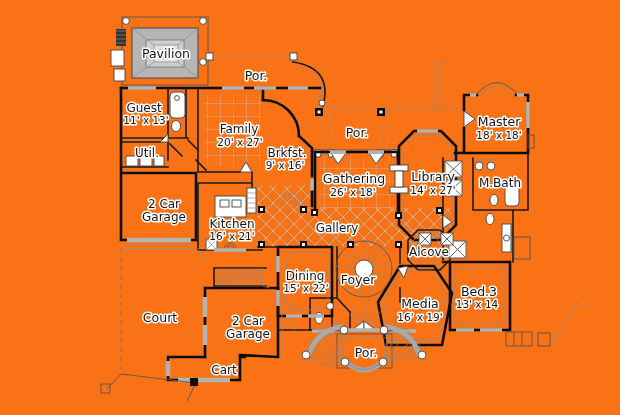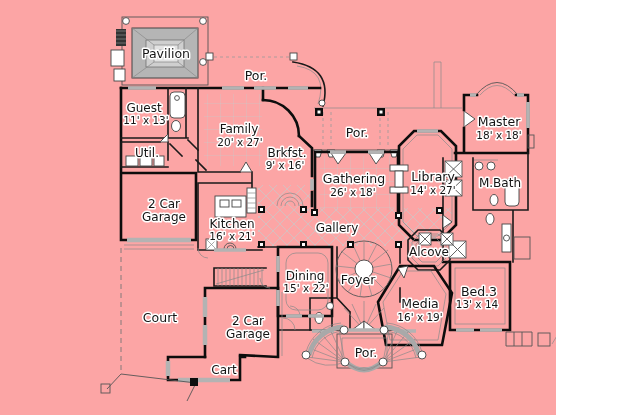--- a/index.html
+++ b/index.html
@@ -1,16 +1,16 @@
 <!DOCTYPE html>
 <html><head>
 <meta charset="utf-8">
 <style>
   html,body{margin:0;padding:0;background:#fff;}
-  .stage{position:relative;width:556px;height:415px;background:#fca5a5;overflow:hidden;
+  .stage{position:relative;width:620px;height:415px;background:#f97316;overflow:hidden;
          font-family:"DejaVu Sans","Liberation Sans",sans-serif;}
   svg{display:block}
   .room-name{font-family:"DejaVu Sans","Liberation Sans",sans-serif;font-size:12px;fill:#141414;
              text-anchor:middle;paint-order:stroke;stroke:#ffffff;stroke-width:3px;stroke-linejoin:round;}
   .room-name.big{font-size:12.5px;}
   .room-dims{font-family:"DejaVu Sans","Liberation Sans",sans-serif;font-size:10.5px;fill:#141414;
              text-anchor:middle;paint-order:stroke;stroke:#ffffff;stroke-width:3px;stroke-linejoin:round;}
   .wall{stroke:#0d0d0d;stroke-width:2.6;fill:none;stroke-linecap:square;}
   .wall2{stroke:#1a1a1a;stroke-width:1.6;fill:none;stroke-linecap:square;}
   .thin{stroke:#555;stroke-width:0.9;fill:none;}

